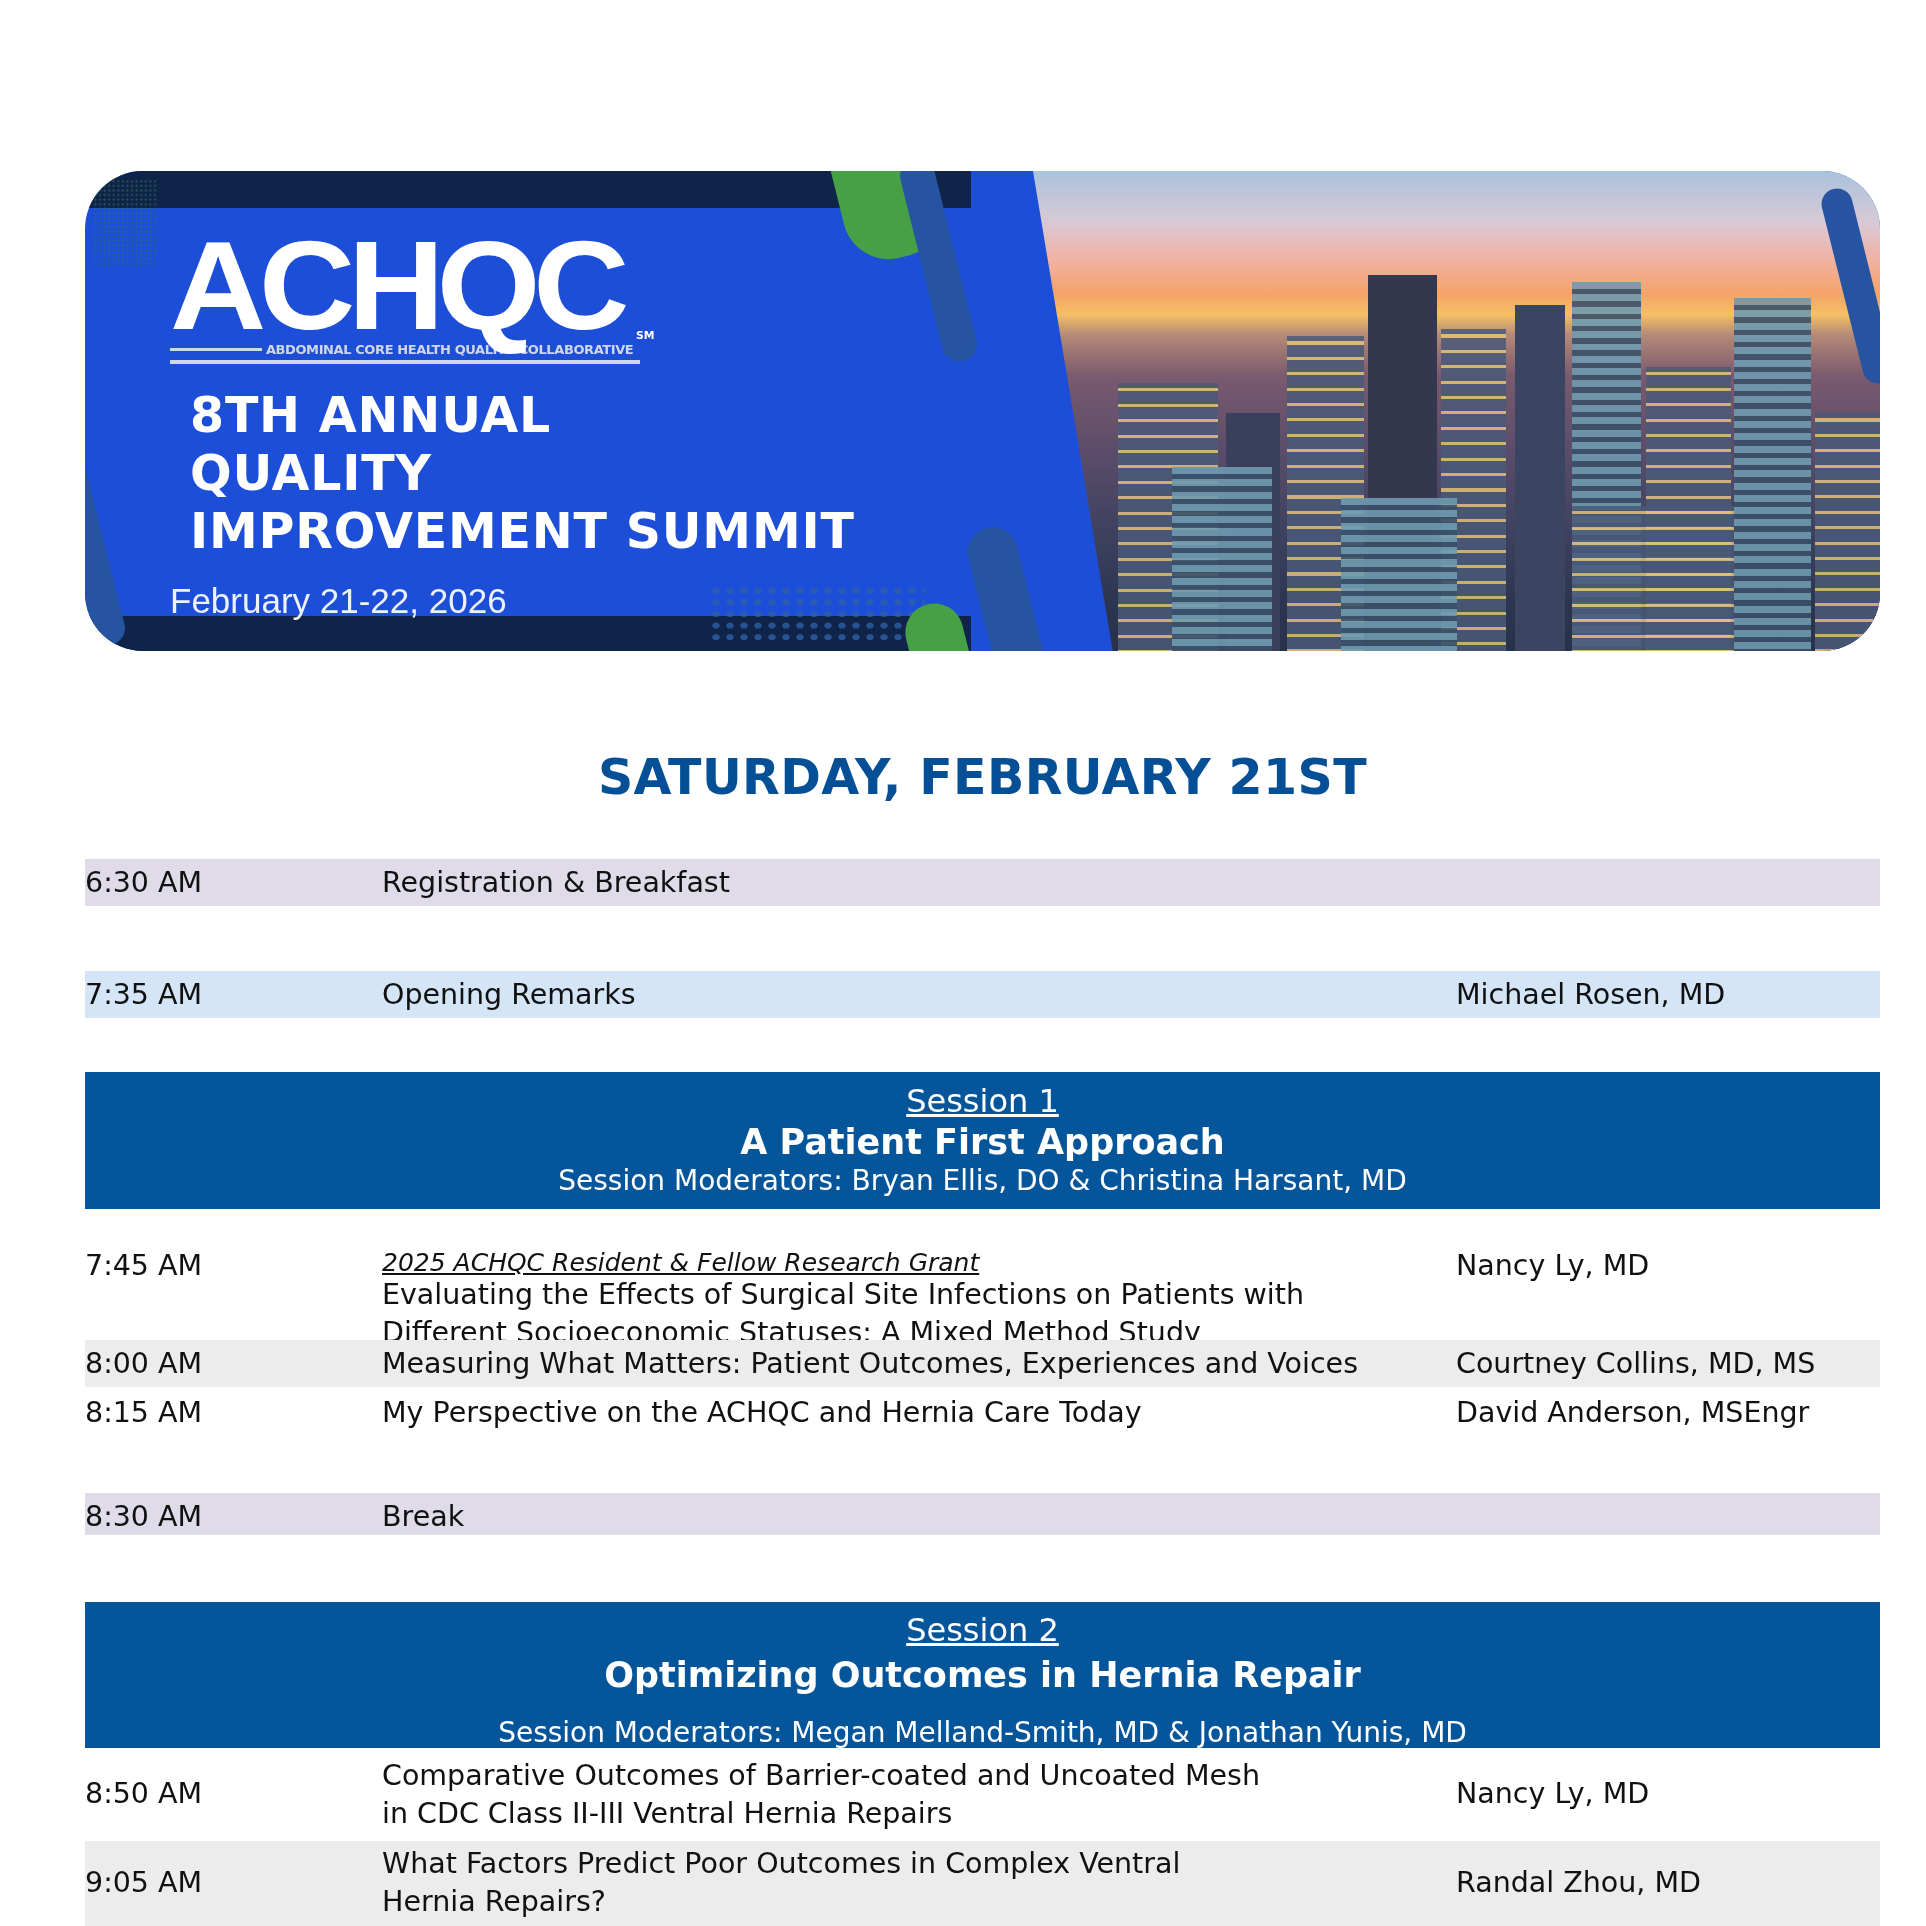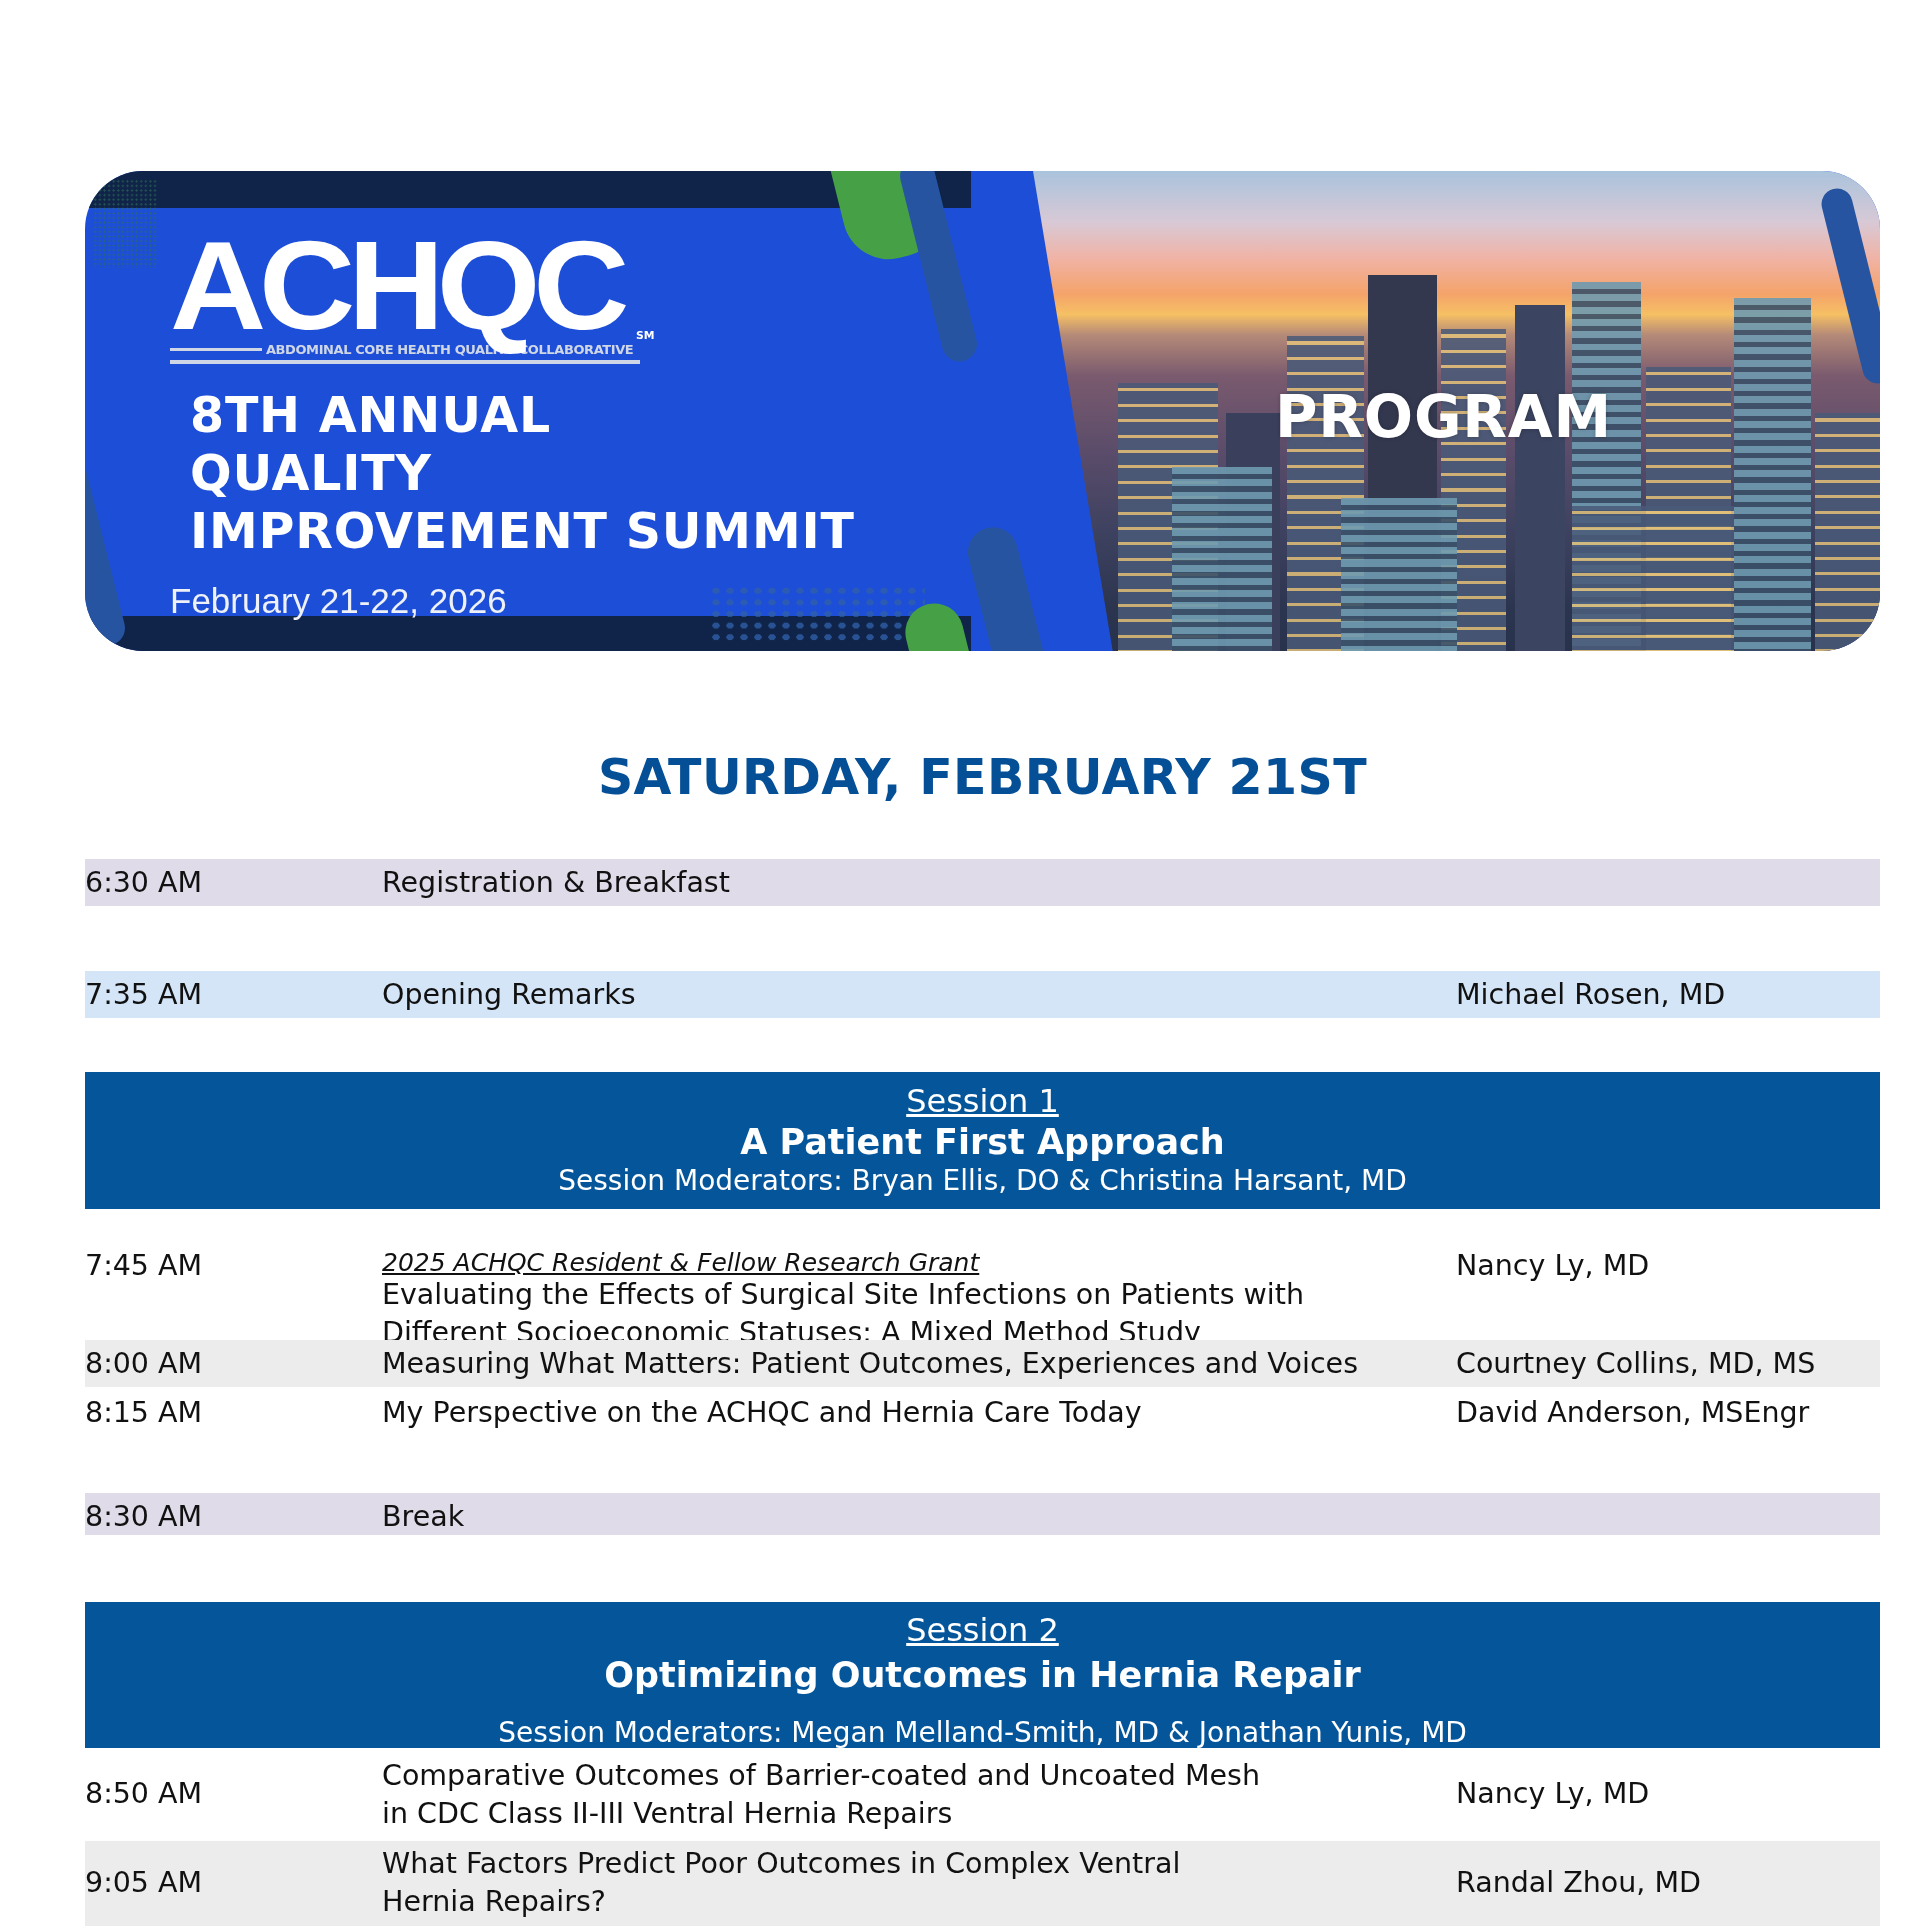--- a/index.html
+++ b/index.html
@@ -106,21 +106,20 @@
     </div>
     <div class="logo-rule"></div>
   </div>
 
   <div class="summit">
     <div>8TH ANNUAL</div>
     <div>QUALITY</div>
     <div>IMPROVEMENT SUMMIT</div>
   </div>
   <div class="dates">February 21-22, 2026</div>
-  <div class="program">PROGRAM</div>
 </div>
 
 <div class="day-title">SATURDAY, FEBRUARY 21ST</div>
 
 <div class="row bg-break" style="top:859px;height:47px;">
   <span class="time" style="top:4.6px;">6:30 AM</span>
   <span class="title" style="top:4.6px;">Registration &amp; Breakfast</span>
 </div>
 
 <div class="row bg-open" style="top:971px;height:47px;">

